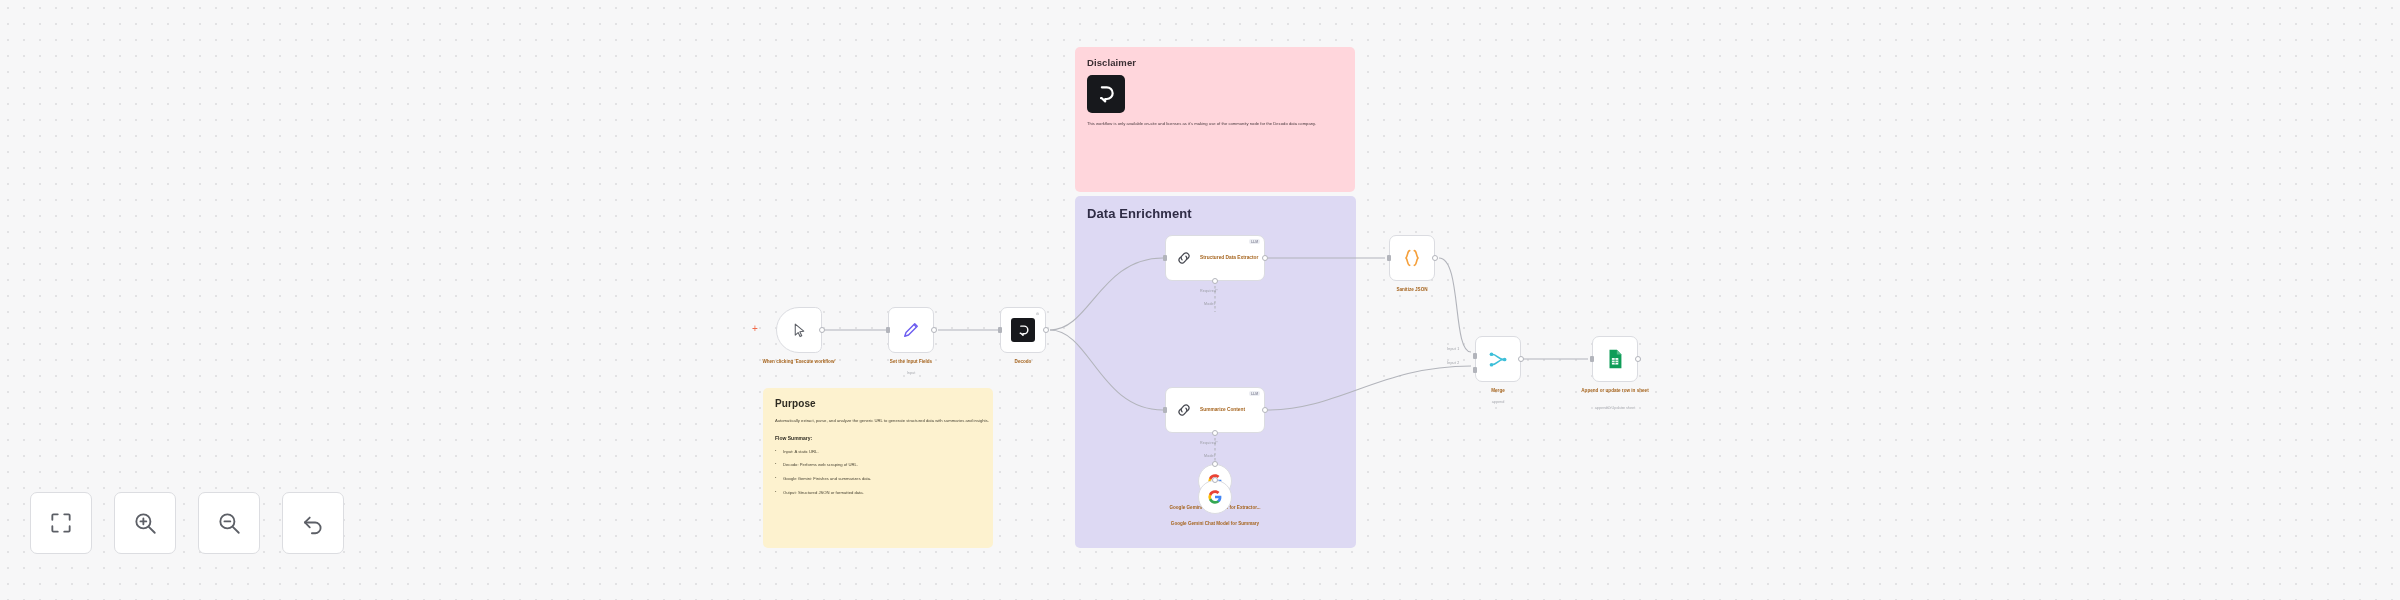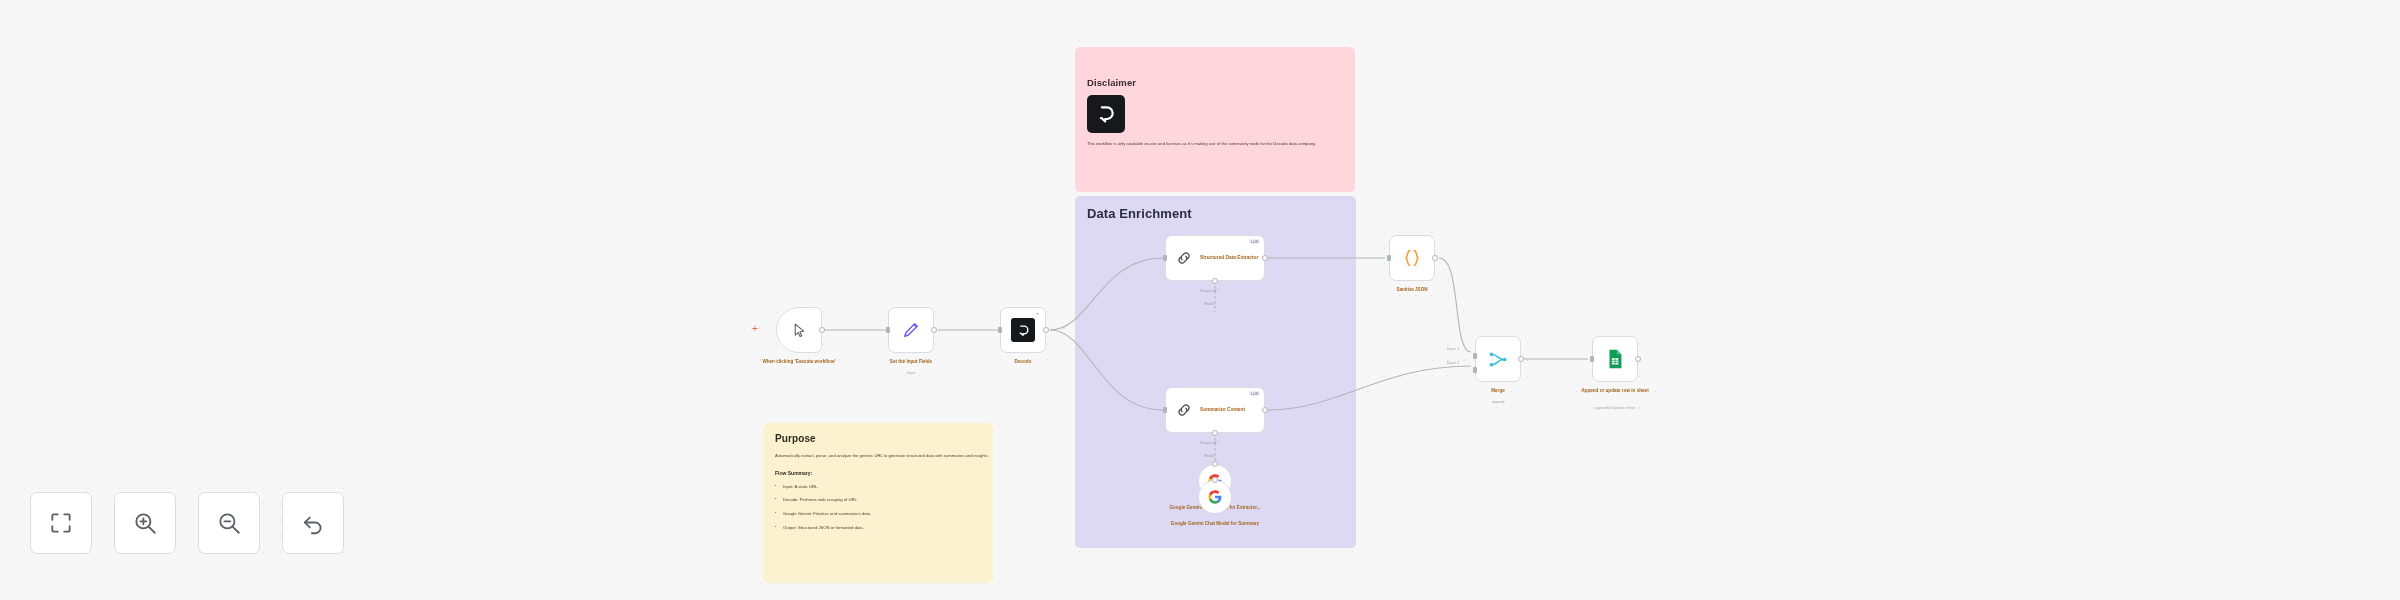--- a/index.html
+++ b/index.html
@@ -26,42 +26,41 @@
   }
   .sticky-title {
     font-weight: bold;
     letter-spacing: .1px;
   }
 
   .sticky-disclaimer {
     left: 1075px; top: 47px; width: 280px; height: 145px;
     background: #ffd6dc;
   }
-  .sticky-disclaimer .sticky-title { font-size: 9.5px; color: #3b2f33; margin-top: 20px; }
+  .sticky-disclaimer .sticky-title { font-size: 9.5px; color: #3b2f33; }
   .sticky-disclaimer .disc-text {
     font-size: 4.2px; line-height: 1.5; color: #4a3a3e;
     margin-top: 8px; width: 268px;
   }
   .decodo-logo {
     width: 38px; height: 38px; border-radius: 5px;
     background: #17181c; margin-top: 7px;
     display: flex; align-items: center; justify-content: center;
   }
   .decodo-logo svg { width: 20px; height: 20px; }
 
   .sticky-enrichment {
     left: 1075px; top: 196px; width: 281px; height: 352px;
     background: #ddd9f3;
   }
   .sticky-enrichment .sticky-title { font-size: 13px; color: #2f2c45; }
 
   .sticky-purpose {
     left: 763px; top: 388px; width: 230px; height: 160px;
     background: #fdf2cf;
-    margin-top: 35px;
   }
   .sticky-purpose .sticky-title { font-size: 10px; color: #2e2b22; }
   .purpose-desc {
     font-size: 4.2px; line-height: 1.55; color: #4a4535;
     margin-top: 9px; width: 215px;
   }
   .purpose-sub {
     font-size: 5px; font-weight: bold; color: #2e2b22; margin-top: 10px;
   }
   .purpose-list { list-style: none; margin-top: 8px; }

